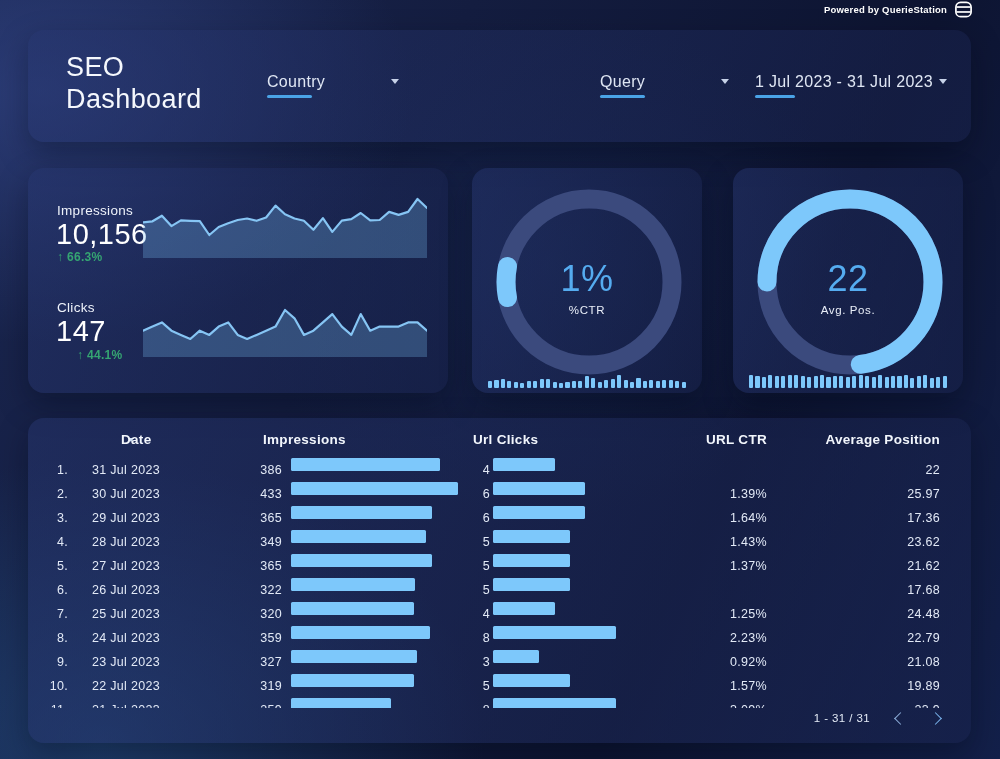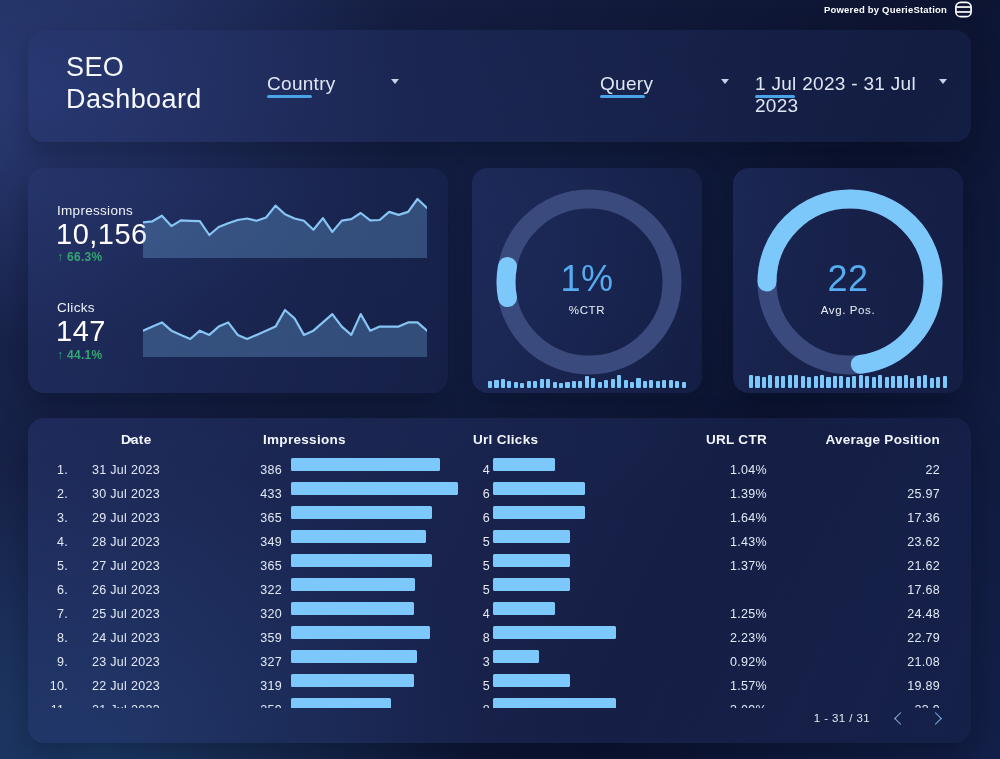--- a/index.html
+++ b/index.html
@@ -19,21 +19,21 @@
     box-shadow:0 12px 30px rgba(4,8,24,0.35);
   }
   
   .topbar{position:absolute;top:0;right:27px;display:flex;align-items:center;gap:7px;}
   .powered{font-size:9.5px;font-weight:700;color:#ffffff;letter-spacing:0.2px;}
   
   .header-card{left:28px;top:30px;width:943px;height:112px;}
   .page-title{position:absolute;left:38px;top:22px;font-size:27px;font-weight:300;
     color:#f5f8fd;line-height:1.18;letter-spacing:0.4px;}
   .filter{position:absolute;top:43px;height:40px;cursor:pointer;}
-  .filter .flabel{font-size:19px;color:#dfe6f3;letter-spacing:0.3px;}
+  .filter .flabel{font-size:16px;color:#dfe6f3;letter-spacing:0.3px;}
   .filter .caret{position:absolute;top:6px;width:0;height:0;
     border-left:4px solid transparent;border-right:4px solid transparent;
     border-top:5px solid #c7d2e8;}
   .filter .underline{position:absolute;left:0;top:22px;height:2.5px;width:45px;
     background:#4aa3e6;border-radius:2px;}
   .f-country{left:239px;width:130px;}
   .f-page{left:405px;width:125px;}
   .f-query{left:572px;width:125px;}
   .f-date{left:727px;width:196px;}
   .f-country .caret{left:124px;} .f-page .caret{left:93px;}
@@ -124,21 +124,21 @@
   <span class="sc-label" style="top:35px;">Impressions</span>
   <span class="sc-value" style="top:50px;">10,156</span>
   <span class="sc-delta" style="top:82px;"><span class="up-arrow">↑</span> <span>66.3%</span></span>
   <svg class="spark" style="top:28px;" width="284" height="62" viewBox="0 0 284 62">
       <polygon points="0,62 0.0,26.3 9.5,25.3 18.9,19.7 28.4,30.1 37.9,24.4 47.3,24.8 56.8,25.1 66.3,39.0 75.7,31.0 85.2,27.2 94.7,24.0 104.1,22.5 113.6,24.8 123.1,21.5 132.5,9.6 142.0,18.3 151.5,22.5 160.9,24.8 170.4,33.8 179.9,22.1 189.3,35.9 198.8,24.6 208.3,23.1 217.7,17.0 227.2,24.4 236.7,24.0 246.1,15.9 255.6,18.9 265.1,15.9 274.5,3.0 284.0,11.9 284,62" fill="rgba(125,195,248,0.27)"></polygon>
       <polyline points="0.0,26.3 9.5,25.3 18.9,19.7 28.4,30.1 37.9,24.4 47.3,24.8 56.8,25.1 66.3,39.0 75.7,31.0 85.2,27.2 94.7,24.0 104.1,22.5 113.6,24.8 123.1,21.5 132.5,9.6 142.0,18.3 151.5,22.5 160.9,24.8 170.4,33.8 179.9,22.1 189.3,35.9 198.8,24.6 208.3,23.1 217.7,17.0 227.2,24.4 236.7,24.0 246.1,15.9 255.6,18.9 265.1,15.9 274.5,3.0 284.0,11.9" fill="none" stroke="#86c5f4" stroke-width="2.2" stroke-linejoin="round" stroke-linecap="round"></polyline>
     </svg>
 
   <span class="sc-label" style="top:132px;">Clicks</span>
   <span class="sc-value" style="top:147px;">147</span>
-  <span class="sc-delta" style="top:180px;"><span class="up-arrow">↑</span> <span>44.1%</span></span>
+  <span class="sc-delta" style="top:180px;margin-left:20px;"><span class="up-arrow">↑</span> <span>44.1%</span></span>
   <svg class="spark" style="top:139px;" width="284" height="50" viewBox="0 0 284 50">
       <polygon points="0,50 0.0,23.7 9.5,19.6 18.9,15.4 28.4,23.7 37.9,27.9 47.3,32.0 56.8,23.7 66.3,27.9 75.7,19.6 85.2,15.4 94.7,27.9 104.1,32.0 113.6,27.9 123.1,23.7 132.5,19.6 142.0,3.0 151.5,11.3 160.9,27.9 170.4,23.7 179.9,15.4 189.3,7.1 198.8,19.6 208.3,27.9 217.7,7.1 227.2,23.7 236.7,19.6 246.1,19.6 255.6,19.6 265.1,15.4 274.5,15.4 284.0,23.7 284,50" fill="rgba(125,195,248,0.27)"></polygon>
       <polyline points="0.0,23.7 9.5,19.6 18.9,15.4 28.4,23.7 37.9,27.9 47.3,32.0 56.8,23.7 66.3,27.9 75.7,19.6 85.2,15.4 94.7,27.9 104.1,32.0 113.6,27.9 123.1,23.7 132.5,19.6 142.0,3.0 151.5,11.3 160.9,27.9 170.4,23.7 179.9,15.4 189.3,7.1 198.8,19.6 208.3,27.9 217.7,7.1 227.2,23.7 236.7,19.6 246.1,19.6 255.6,19.6 265.1,15.4 274.5,15.4 284.0,23.7" fill="none" stroke="#86c5f4" stroke-width="2.2" stroke-linejoin="round" stroke-linecap="round"></polyline>
     </svg>
 </div>
 
 <div class="card gauge-card-ctr">
   <svg class="donut" width="190" height="190" viewBox="0 0 190 190">
     <circle cx="95" cy="95" r="83" fill="none" stroke="#3b4a7d" stroke-width="19"></circle>
     <circle cx="95" cy="95" r="83" fill="none" stroke="#7dc8fb" stroke-width="19" stroke-linecap="round" pathLength="100" transform="rotate(-90 95 95)" stroke-dasharray="6 94" stroke-dashoffset="28"></circle>
@@ -231,21 +231,20 @@
     <span class="th-avg">Average Position</span>
   </div>
   <div class="t-body">
       <div class="t-row">
         <span class="c-idx">1.</span>
         <span class="c-date">31 Jul 2023</span>
         <span class="c-ival">386</span>
         <span class="hbar c-ibar" style="width: 148.9px;"></span>
         <span class="c-cval">4</span>
         <span class="hbar c-cbar" style="width: 61.5px;"></span>
-        <span class="c-ctr">1.04%</span>
         <span class="c-avg">22</span>
       </div>
       <div class="t-row">
         <span class="c-idx">2.</span>
         <span class="c-date">30 Jul 2023</span>
         <span class="c-ival">433</span>
         <span class="hbar c-ibar" style="width: 167px;"></span>
         <span class="c-cval">6</span>
         <span class="hbar c-cbar" style="width: 92.3px;"></span>
         <span class="c-ctr">1.39%</span>

